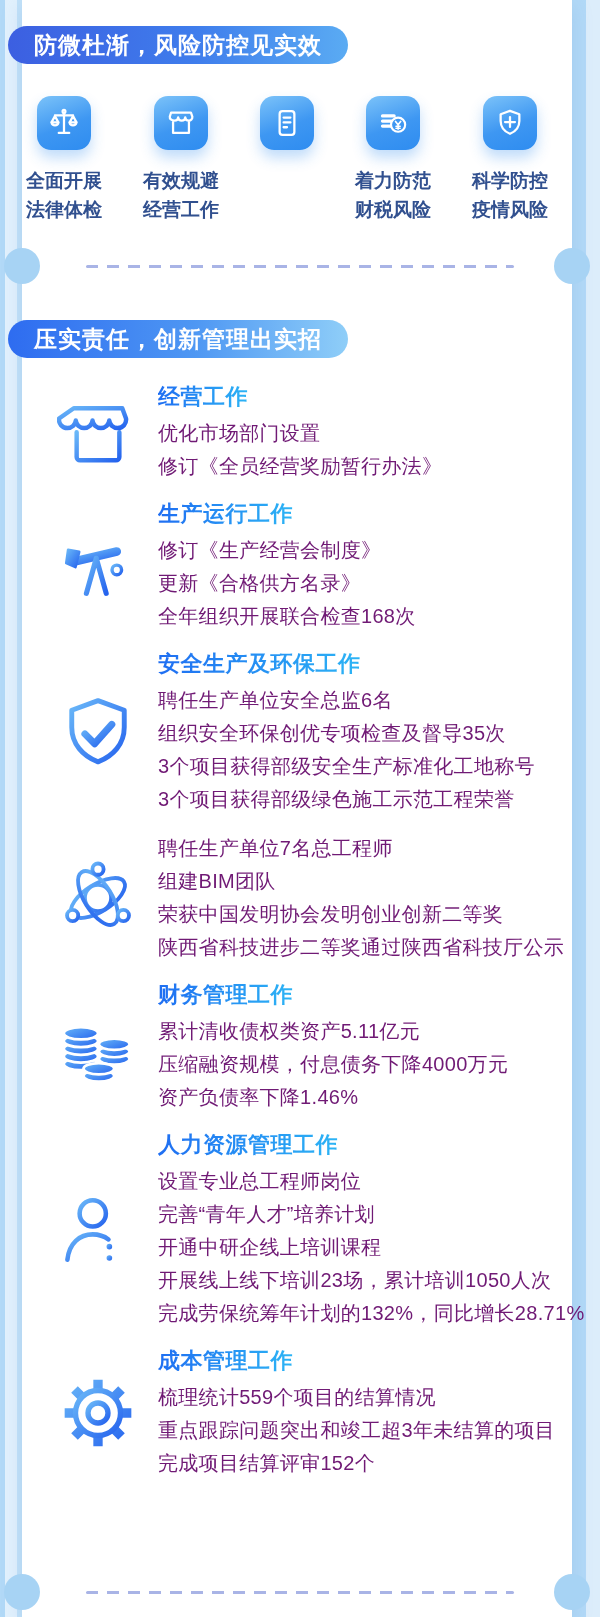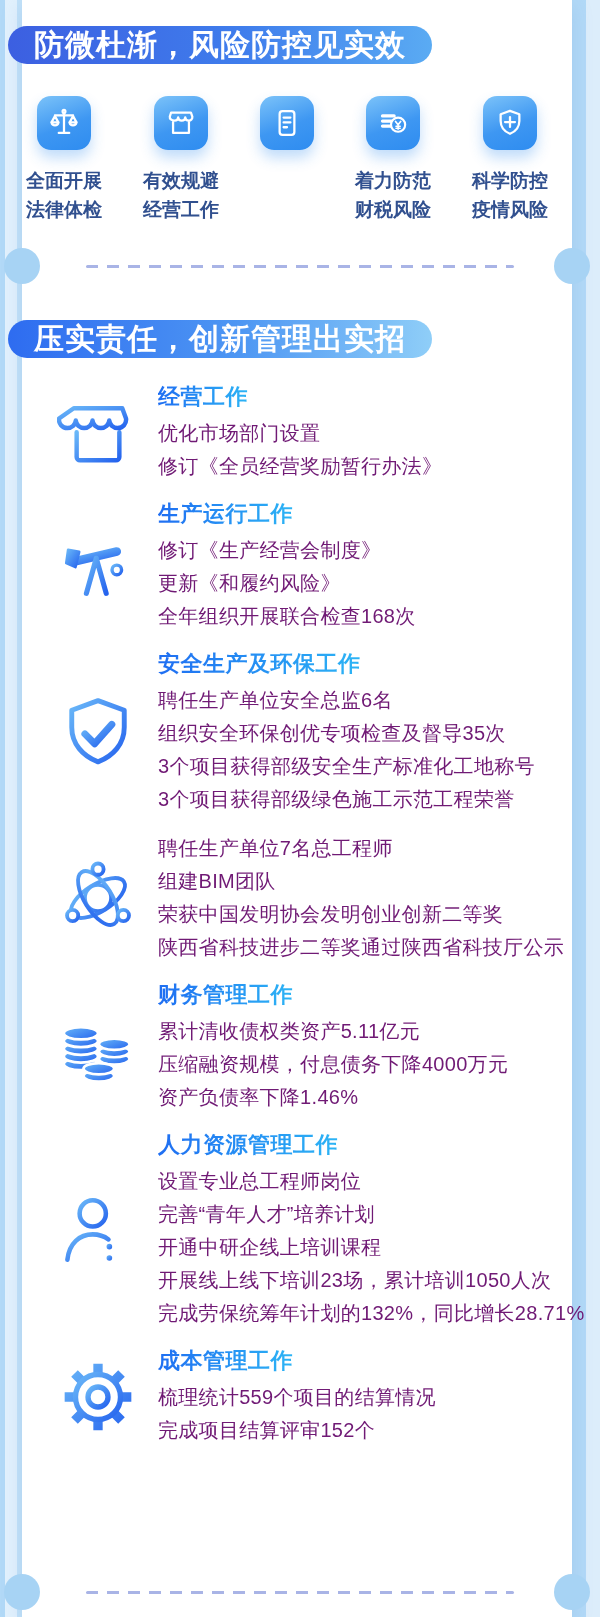--- a/index.html
+++ b/index.html
@@ -35,21 +35,21 @@
     background:repeating-linear-gradient(90deg,#a9b4e6 0 12px,transparent 12px 21px);
     border-radius:2px;
   }
   .divider.d1{top:265px;}
   .divider.d2{top:1591px;}
   
   .banner{
     position:absolute;left:8px;height:38px;z-index:6;
     display:flex;align-items:center;
     padding:0 26px;border-radius:19px;
-    color:#ffffff;font-size:30px;font-weight:bold;letter-spacing:1px;
+    color:#ffffff;font-size:23px;font-weight:bold;letter-spacing:1px;
     white-space:nowrap;
   }
   .banner-1{top:26px;background:linear-gradient(90deg,#3c5fe1 0%,#3f7dec 55%,#5aabf3 100%);}
   .banner-2{top:320px;background:linear-gradient(90deg,#2e6cf0 0%,#4e97f3 55%,#8fcef8 100%);}
   
   .risk-row{
     position:absolute;top:96px;left:26px;width:492px;z-index:3;
     display:flex;justify-content:space-between;align-items:flex-start;gap:41px;
   }
   .risk-item{display:flex;flex-direction:column;align-items:center;}
@@ -220,21 +220,21 @@
             <circle cx="35" cy="26.3" r="2.8" stroke-width="2"></circle>
             <path d="M35 29.2v4.5" stroke-width="2"></path>
             <path d="M10.5 24v16" stroke-width="2.4"></path>
             <path d="M7.5 41.5h33" stroke-width="4.5"></path>
           </g>
         </svg>
       </div>
       <div class="block-body">
         <div class="block-heading">生产运行工作</div>
         <div class="block-line">修订《生产经营会制度》</div>
-        <div class="block-line">更新《和履约风险》</div>
+        <div class="block-line">更新《合格供方名录》</div>
         <div class="block-line">全年组织开展联合检查168次</div>
       </div>
     </div>
 
     <div class="block">
       <div class="block-icon">
         <svg width="84" height="84" viewBox="0 0 48 48" fill="none" stroke-linecap="round" stroke-linejoin="round">
           <defs>
               <linearGradient id="u3" x1="0" y1="0" x2="1" y2="1">
             <stop offset="0" stop-color="#6ab8f8"></stop>
@@ -355,20 +355,21 @@
           <g stroke="url(#u7)">
             <path d="M38 24h6M33.9 33.9l4.2 4.2M24 38v6M14.1 33.9l-4.2 4.2M10 24H4M14.1 14.1 9.9 9.9M24 10V4M33.9 14.1l4.2-4.2" stroke-width="5.6"></path>
             <circle cx="24" cy="24" r="13.5" stroke-width="3.2" fill="#ffffff"></circle>
             <circle cx="24" cy="24" r="6" stroke-width="3.2"></circle>
           </g>
         </svg>
       </div>
       <div class="block-body">
         <div class="block-heading">成本管理工作</div>
         <div class="block-line">梳理统计559个项目的结算情况</div>
+        <div class="block-line">重点跟踪问题突出和竣工超3年未结算的项目</div>
         <div class="block-line">完成项目结算评审152个</div>
       </div>
     </div>
 
   </div>
 
   <div class="divider d2"></div>
 </div>
 
 </body></html>

